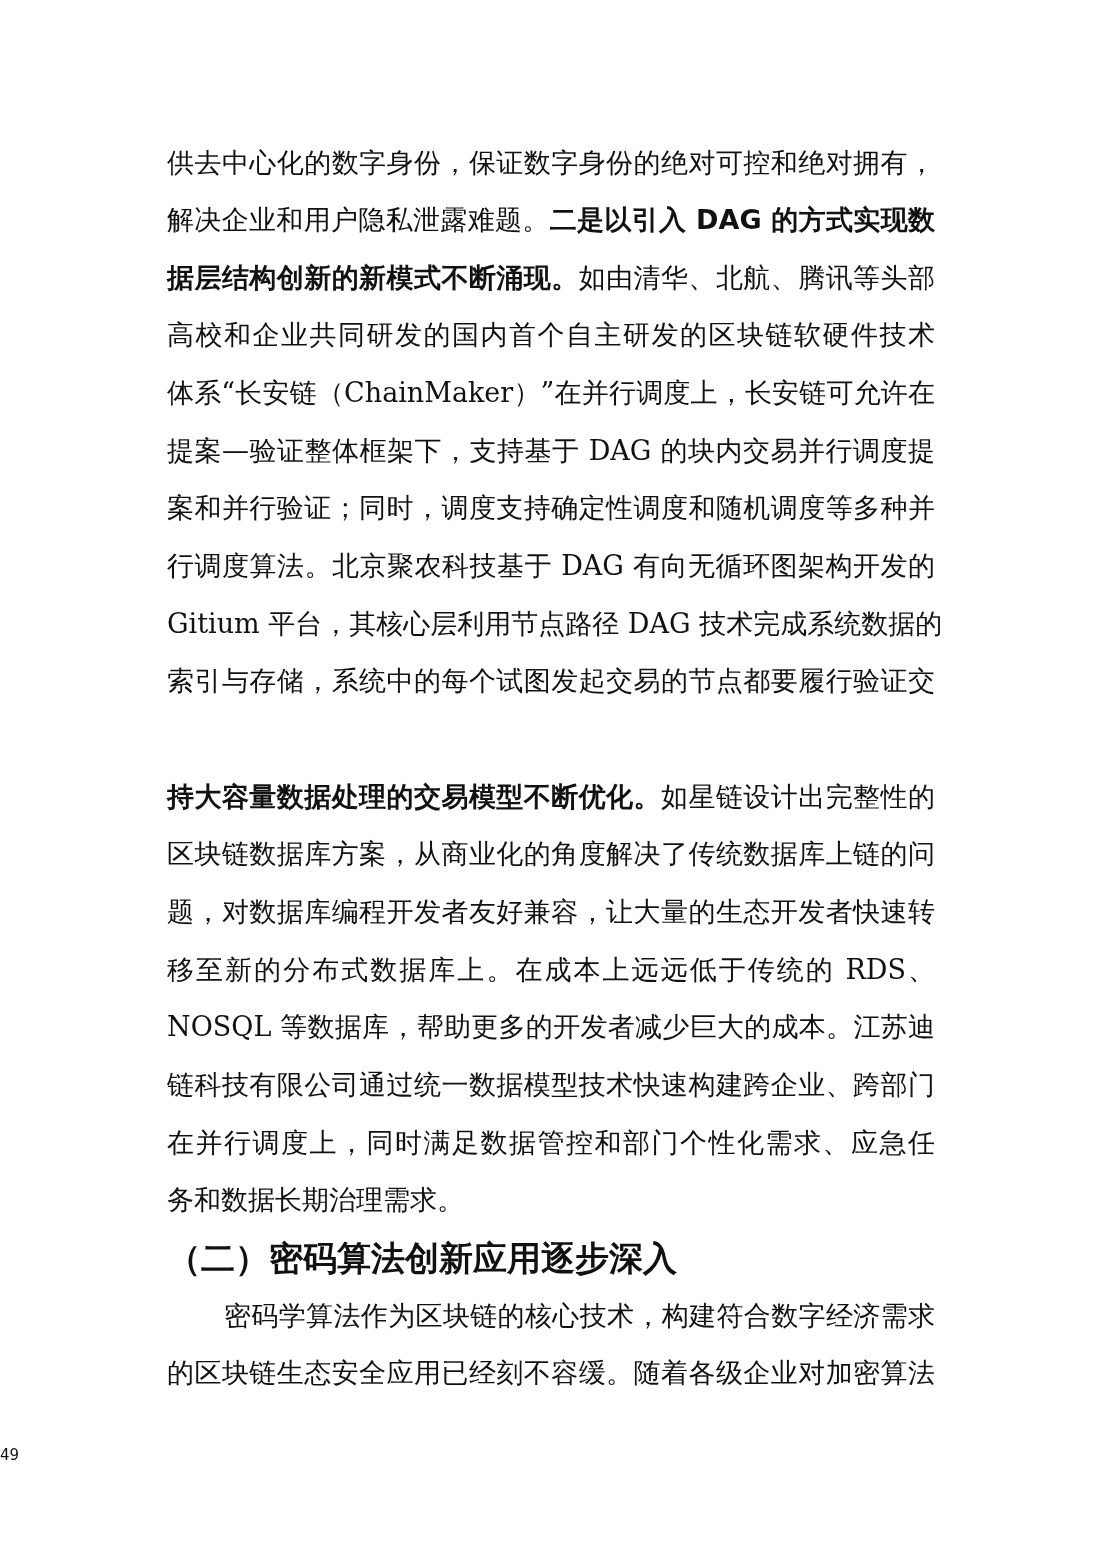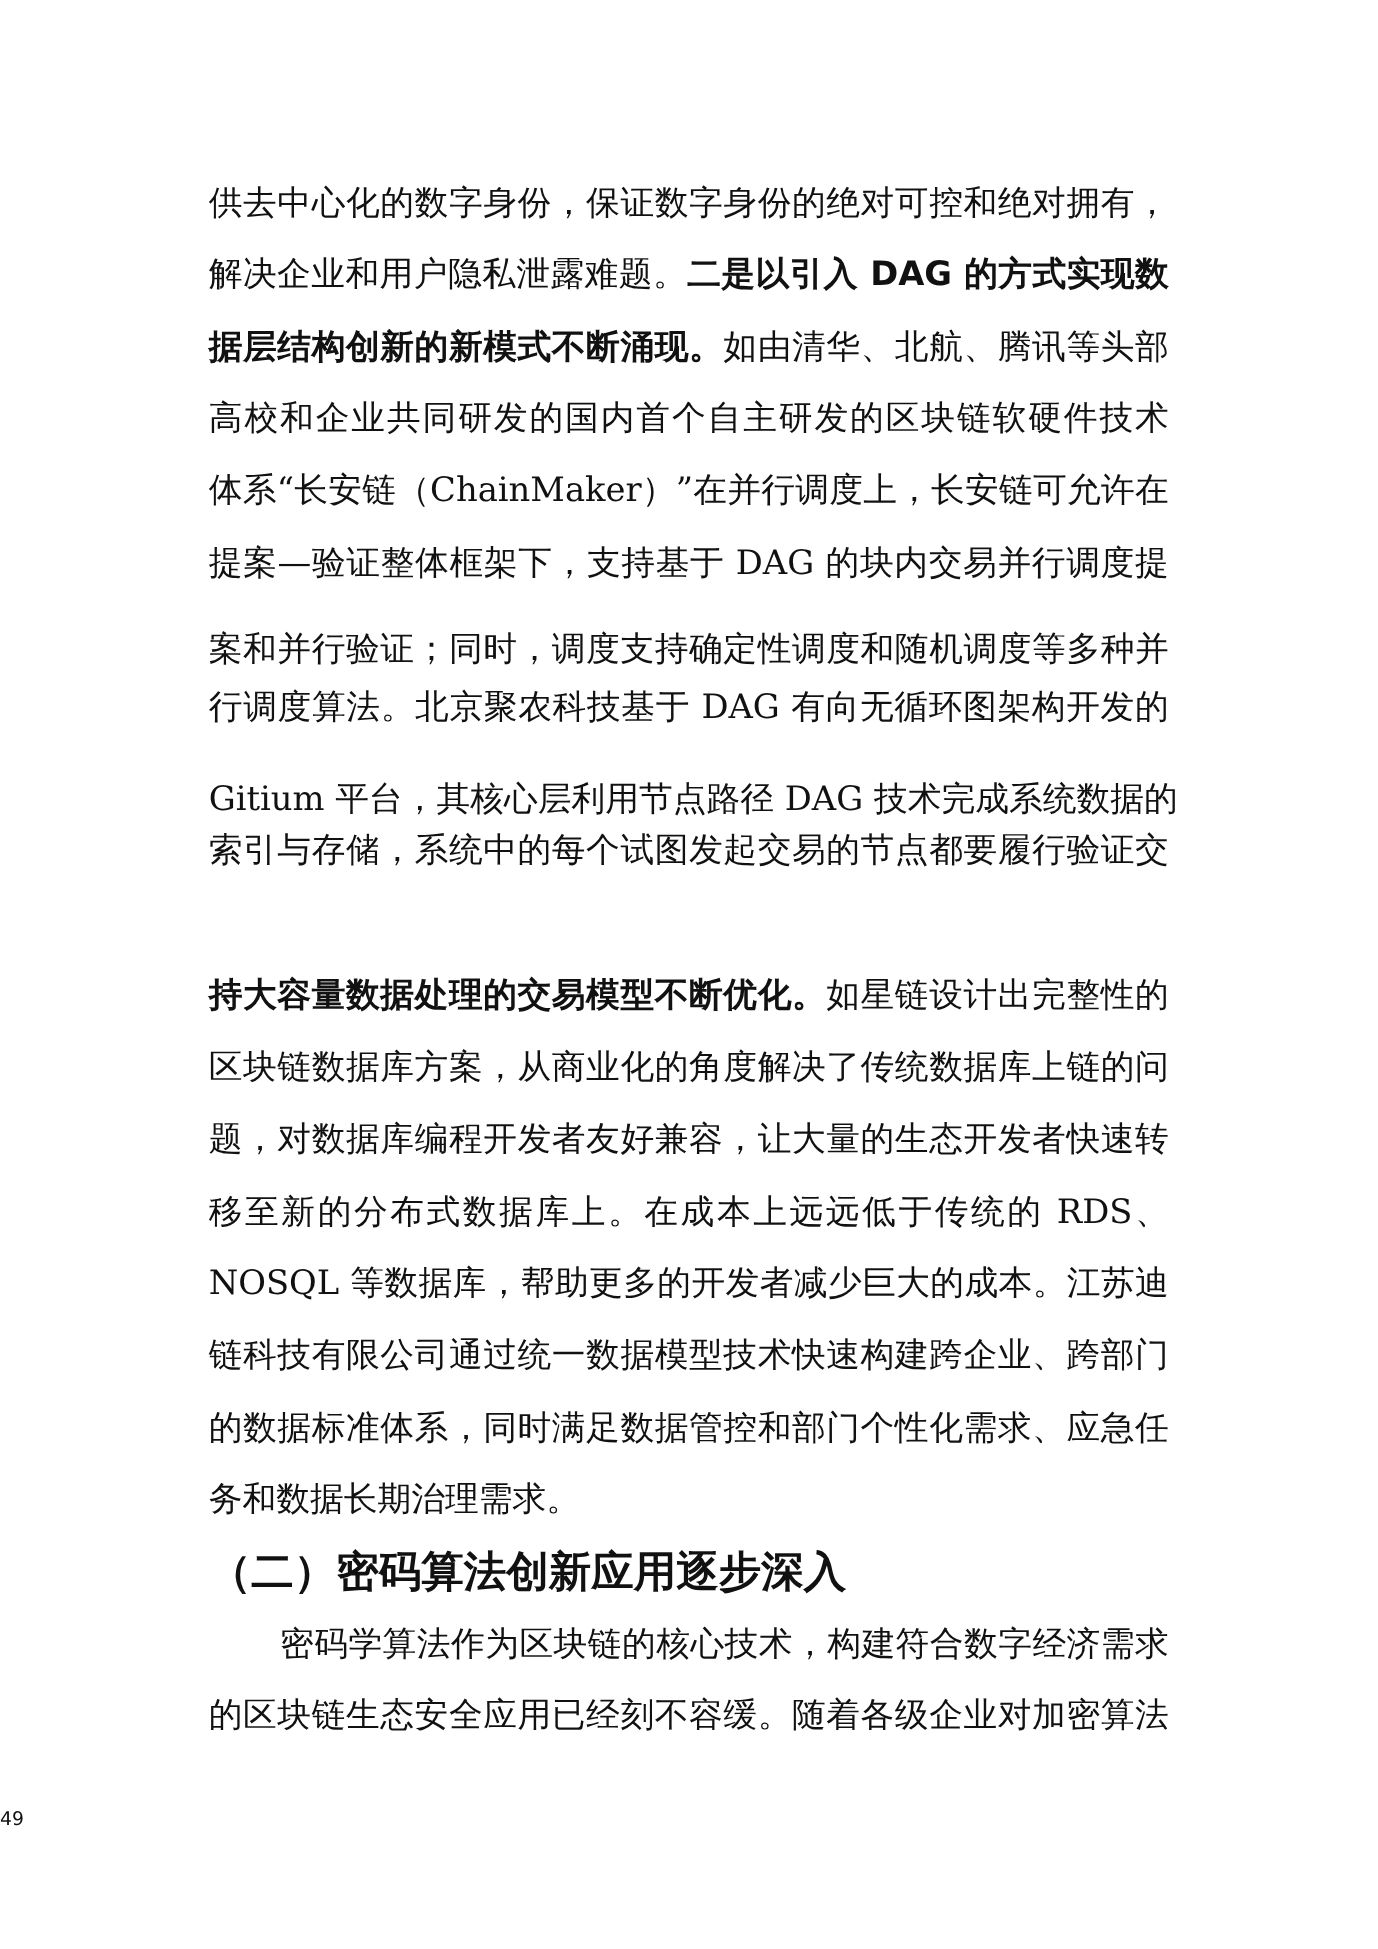--- a/index.html
+++ b/index.html
@@ -49,34 +49,34 @@
 
   <div class="line" style="top:143px"><span>供去中心化的数字身份，保证数字身份的绝对可控和绝对拥有，</span></div>
 
   <div class="line" style="top:200px"><span>解决企业和用户隐私泄露难题。</span><span class="b">二是以引入 DAG 的方式实现数</span></div>
 
   <div class="line" style="top:258px"><span class="b">据层结构创新的新模式不断涌现。</span><span>如由清华、北航、腾讯等头部</span></div>
 
   <div class="line" style="top:315px">高校和企业共同研发的国内首个自主研发的区块链软硬件技术</div>
   <div class="line" style="top:373px">体系“长安链（ChainMaker）”在并行调度上，长安链可允许在</div>
   <div class="line" style="top:431px">提案—验证整体框架下，支持基于 DAG 的块内交易并行调度提</div>
-  <div class="line" style="top:500px">案和并行验证；同时，调度支持确定性调度和随机调度等多种并</div>
+  <div class="line" style="top:488px">案和并行验证；同时，调度支持确定性调度和随机调度等多种并</div>
   <div class="line" style="top:546px">行调度算法。北京聚农科技基于 DAG 有向无循环图架构开发的</div>
-  <div class="line" style="top:620px">Gitium 平台，其核心层利用节点路径 DAG 技术完成系统数据的</div>
+  <div class="line" style="top:604px">Gitium 平台，其核心层利用节点路径 DAG 技术完成系统数据的</div>
   <div class="line" style="top:661px">索引与存储，系统中的每个试图发起交易的节点都要履行验证交</div>
 
 
   <div class="line" style="top:777px"><span class="b">持大容量数据处理的交易模型不断优化。</span><span>如星链设计出完整性的</span></div>
 
   <div class="line" style="top:834px">区块链数据库方案，从商业化的角度解决了传统数据库上链的问</div>
   <div class="line" style="top:892px">题，对数据库编程开发者友好兼容，让大量的生态开发者快速转</div>
   <div class="line" style="top:950px">移至新的分布式数据库上。在成本上远远低于传统的 RDS、</div>
   <div class="line" style="top:1007px">NOSQL 等数据库，帮助更多的开发者减少巨大的成本。江苏迪</div>
   <div class="line" style="top:1065px">链科技有限公司通过统一数据模型技术快速构建跨企业、跨部门</div>
-  <div class="line" style="top:1123px">的数据标准体系，同时满足数据管控和部门个性化需求、应急任</div>
+  <div class="line" style="top:1123px">在并行调度上，同时满足数据管控和部门个性化需求、应急任</div>
   <div class="line last" style="top:1180px">务和数据长期治理需求。</div>
 
   <div class="heading" style="top:1238px">（二）密码算法创新应用逐步深入</div>
 
   <div class="line indent" style="top:1296px">密码学算法作为区块链的核心技术，构建符合数字经济需求</div>
   <div class="line" style="top:1353px">的区块链生态安全应用已经刻不容缓。随着各级企业对加密算法</div>
 
   <div class="pagenum">49</div>
 </div>
 

